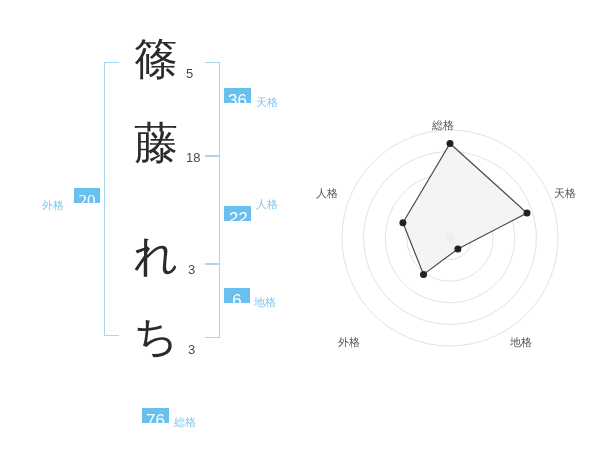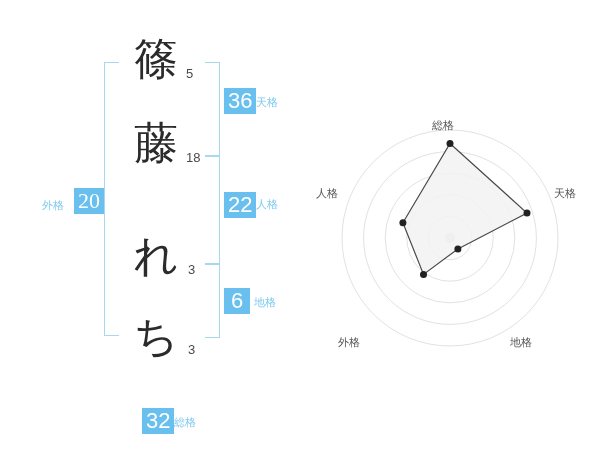--- a/index.html
+++ b/index.html
@@ -34,23 +34,23 @@
     font-family: "Liberation Sans", sans-serif;
     font-size: 13px;
     color: #4a4a4a;
   }
 
   
   .chip {
     position: absolute;
     background: #69c0ef;
     color: #ffffff;
-    font-size: 22px;
+    font-size: 17px;
     line-height: 26px;
-    height: 26px;
+    height: 15px;
     min-width: 26px;
     padding: 0 4px;
     text-align: center;
     box-sizing: border-box;
   }
   .chip-label {
     position: absolute;
     font-size: 11px;
     color: #7fc9ee;
   }
@@ -99,30 +99,30 @@
 
   <div class="bracket" style="left:205px; top:62px; width:14px; height:92px; border-right-width:1.5px; border-top-width:1.5px; border-bottom-width:1.5px;"></div>
 
   <div class="bracket" style="left:205px; top:156px; width:14px; height:106px; border-right-width:1.5px; border-top-width:1.5px; border-bottom-width:1.5px;"></div>
 
   <div class="bracket" style="left:205px; top:264px; width:14px; height:72px; border-right-width:1.5px; border-top-width:1.5px; border-bottom-width:1.5px;"></div>
 
   <div class="chip" style="left:224px; top:88px;">36</div>
   <div class="chip-label" style="left:256px; top:95px;">天格</div>
 
-  <div class="chip" style="left:224px; top:192px;">22</div>
+  <div class="chip" style="left:224px; top:206px;font-style:italic;">22</div>
   <div class="chip-label" style="left:256px; top:197px;">人格</div>
 
   <div class="chip" style="left:224px; top:288px;">6</div>
   <div class="chip-label" style="left:254px; top:295px;">地格</div>
 
   <div class="chip-label" style="left:42px; top:198px;">外格</div>
   <div class="chip" style="left:74px; top:188px;font-family:Liberation Serif, serif;">20</div>
 
-  <div class="chip" style="left:142px; top:408px;">32</div>
+  <div class="chip" style="left:142px; top:408px;">76</div>
   <div class="chip-label" style="left:174px; top:415px;">総格</div>
 
   <div id="radar-wrap">
     <svg id="radar-svg" width="280" height="260" viewBox="0 0 280 260">
         <circle cx="140" cy="128" r="108" fill="none" stroke="#e2e2e2" stroke-width="1"></circle>
         <circle cx="140" cy="128" r="86.4" fill="none" stroke="#e2e2e2" stroke-width="1"></circle>
         <circle cx="140" cy="128" r="64.8" fill="none" stroke="#e2e2e2" stroke-width="1"></circle>
         <circle cx="140" cy="128" r="43.2" fill="none" stroke="#e2e2e2" stroke-width="1"></circle>
         <circle cx="140" cy="128" r="21.6" fill="none" stroke="#e2e2e2" stroke-width="1"></circle>
         <circle cx="140" cy="128" r="5" fill="#d9d9d9"></circle>

